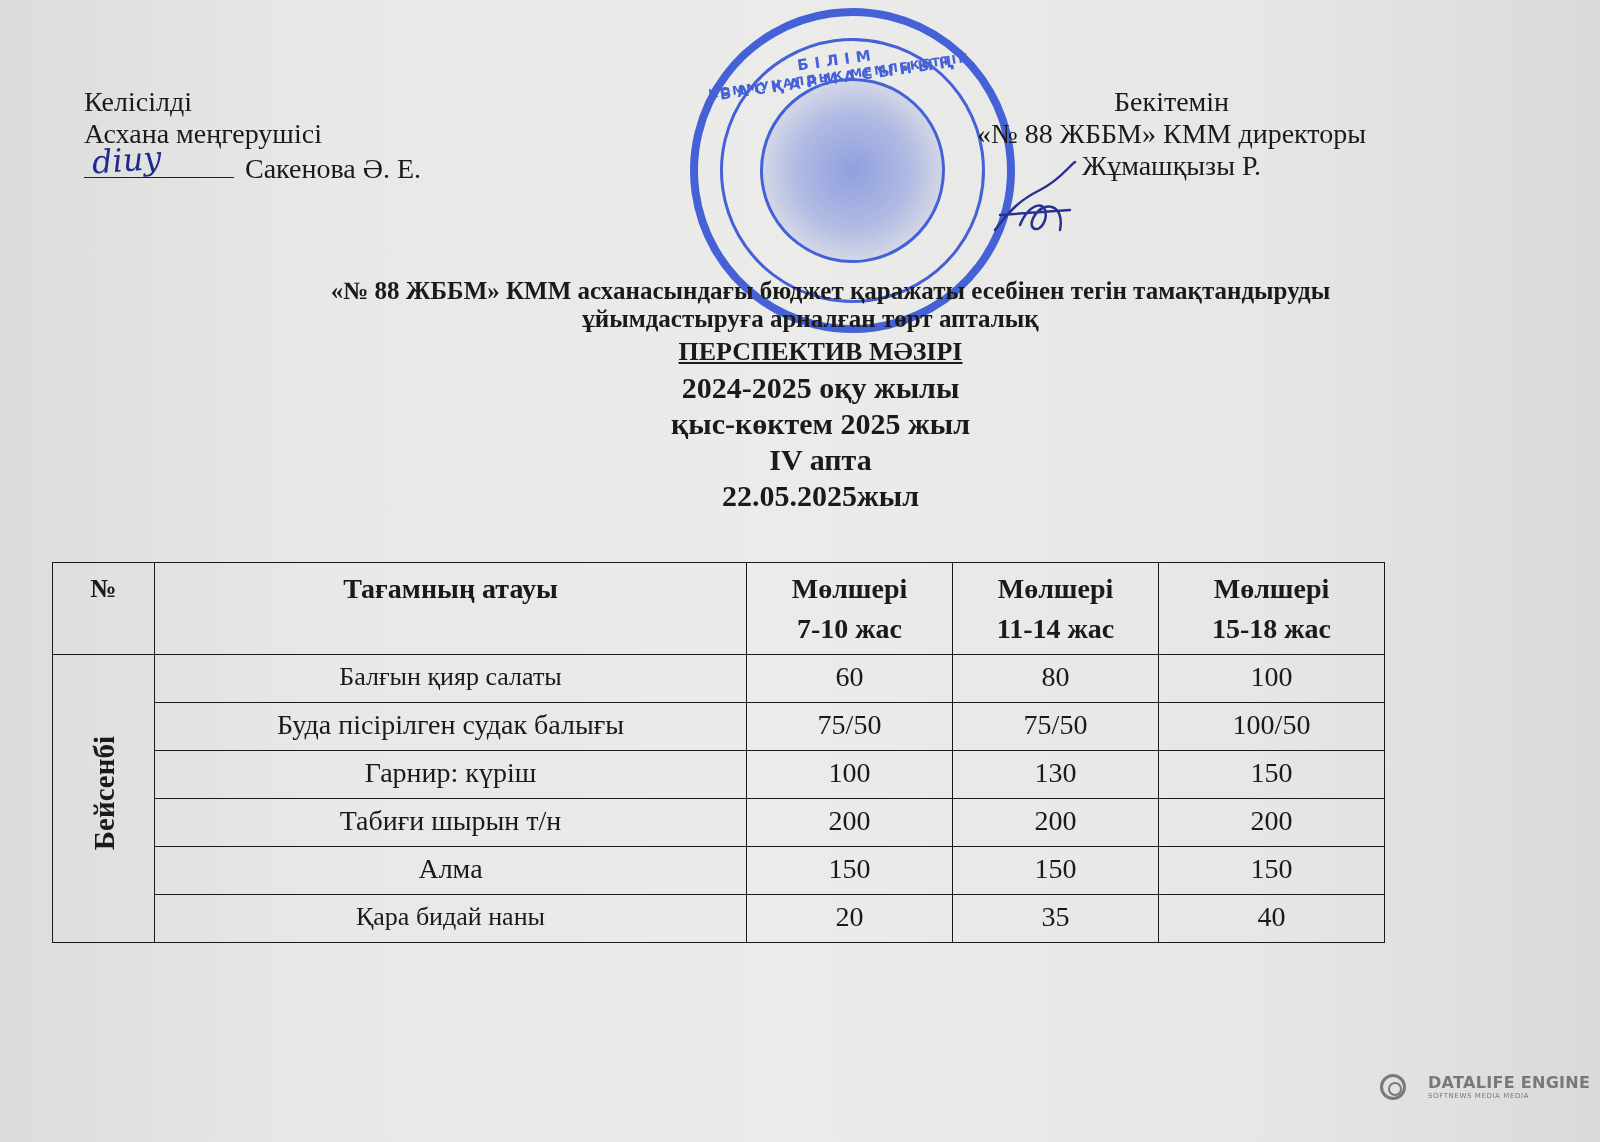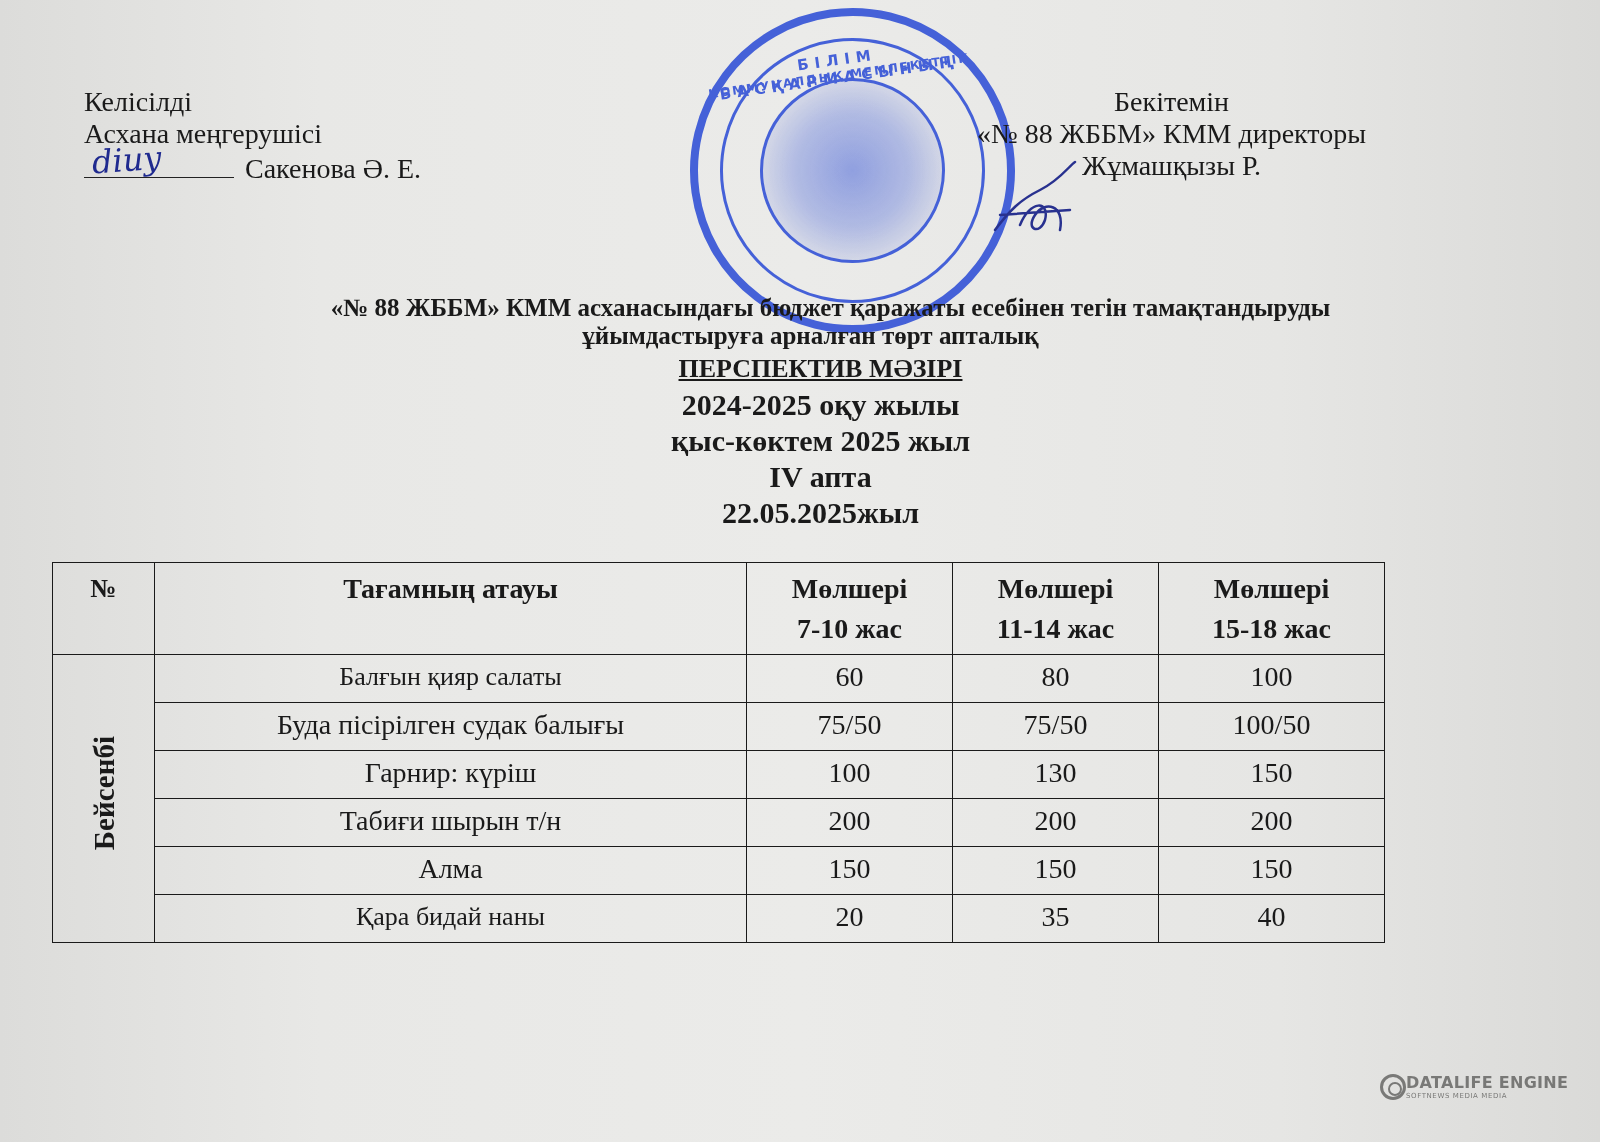--- a/index.html
+++ b/index.html
@@ -64,21 +64,21 @@
       font-family: "DejaVu Sans", sans-serif; font-weight: bold; font-size: 12px;
       letter-spacing: 2px; color: #2f4fd6;
     }
     .signature-right {
       position: absolute; left: 990px; top: 160px;
       width: 90px; height: 80px;
     }
 
     
     .title-block {
-      position: absolute; left: 0; right: 0; top: 294px;
+      position: absolute; left: 0; right: 0; top: 277px;
       text-align: center; font-weight: bold; margin-left: 41px;
     }
     .title-block .t1 { font-size: 25px; line-height: 28px; margin-left: 20px; }
     .title-block .t2 { font-size: 25px; line-height: 28px; margin-left: -20px; }
     .title-block .t3 { font-size: 26px; line-height: 37px; margin-top: 0px; text-decoration: underline; }
     .title-block .t4 { font-size: 30px; line-height: 36px; text-align: center; }
 
     
     .menu-table {
       position: absolute; left: 52px; top: 562px;
@@ -107,21 +107,21 @@
     .day-label {
       display: inline-block;
       writing-mode: vertical-rl; transform: rotate(180deg);
       font-weight: bold; font-size: 29px;
     }
     .menu-table td.name.small { font-size: 26px; }
 
     
     .watermark {
       position: absolute; left: 1380px; top: 1074px;
-      display: flex; align-items: center; gap: 0;
+      display: flex; align-items: center; gap: 22px;
       color: #6e6e6c; opacity: 0.9;
     }
     .wm-logo {
       width: 26px; height: 26px; border: 3px solid #6e6e6c; border-radius: 50%;
       position: relative;
     }
     .wm-logo::after {
       content: ""; position: absolute; left: 5px; top: 5px; width: 10px; height: 10px;
       border: 2.5px solid #6e6e6c; border-radius: 50%;
     }

